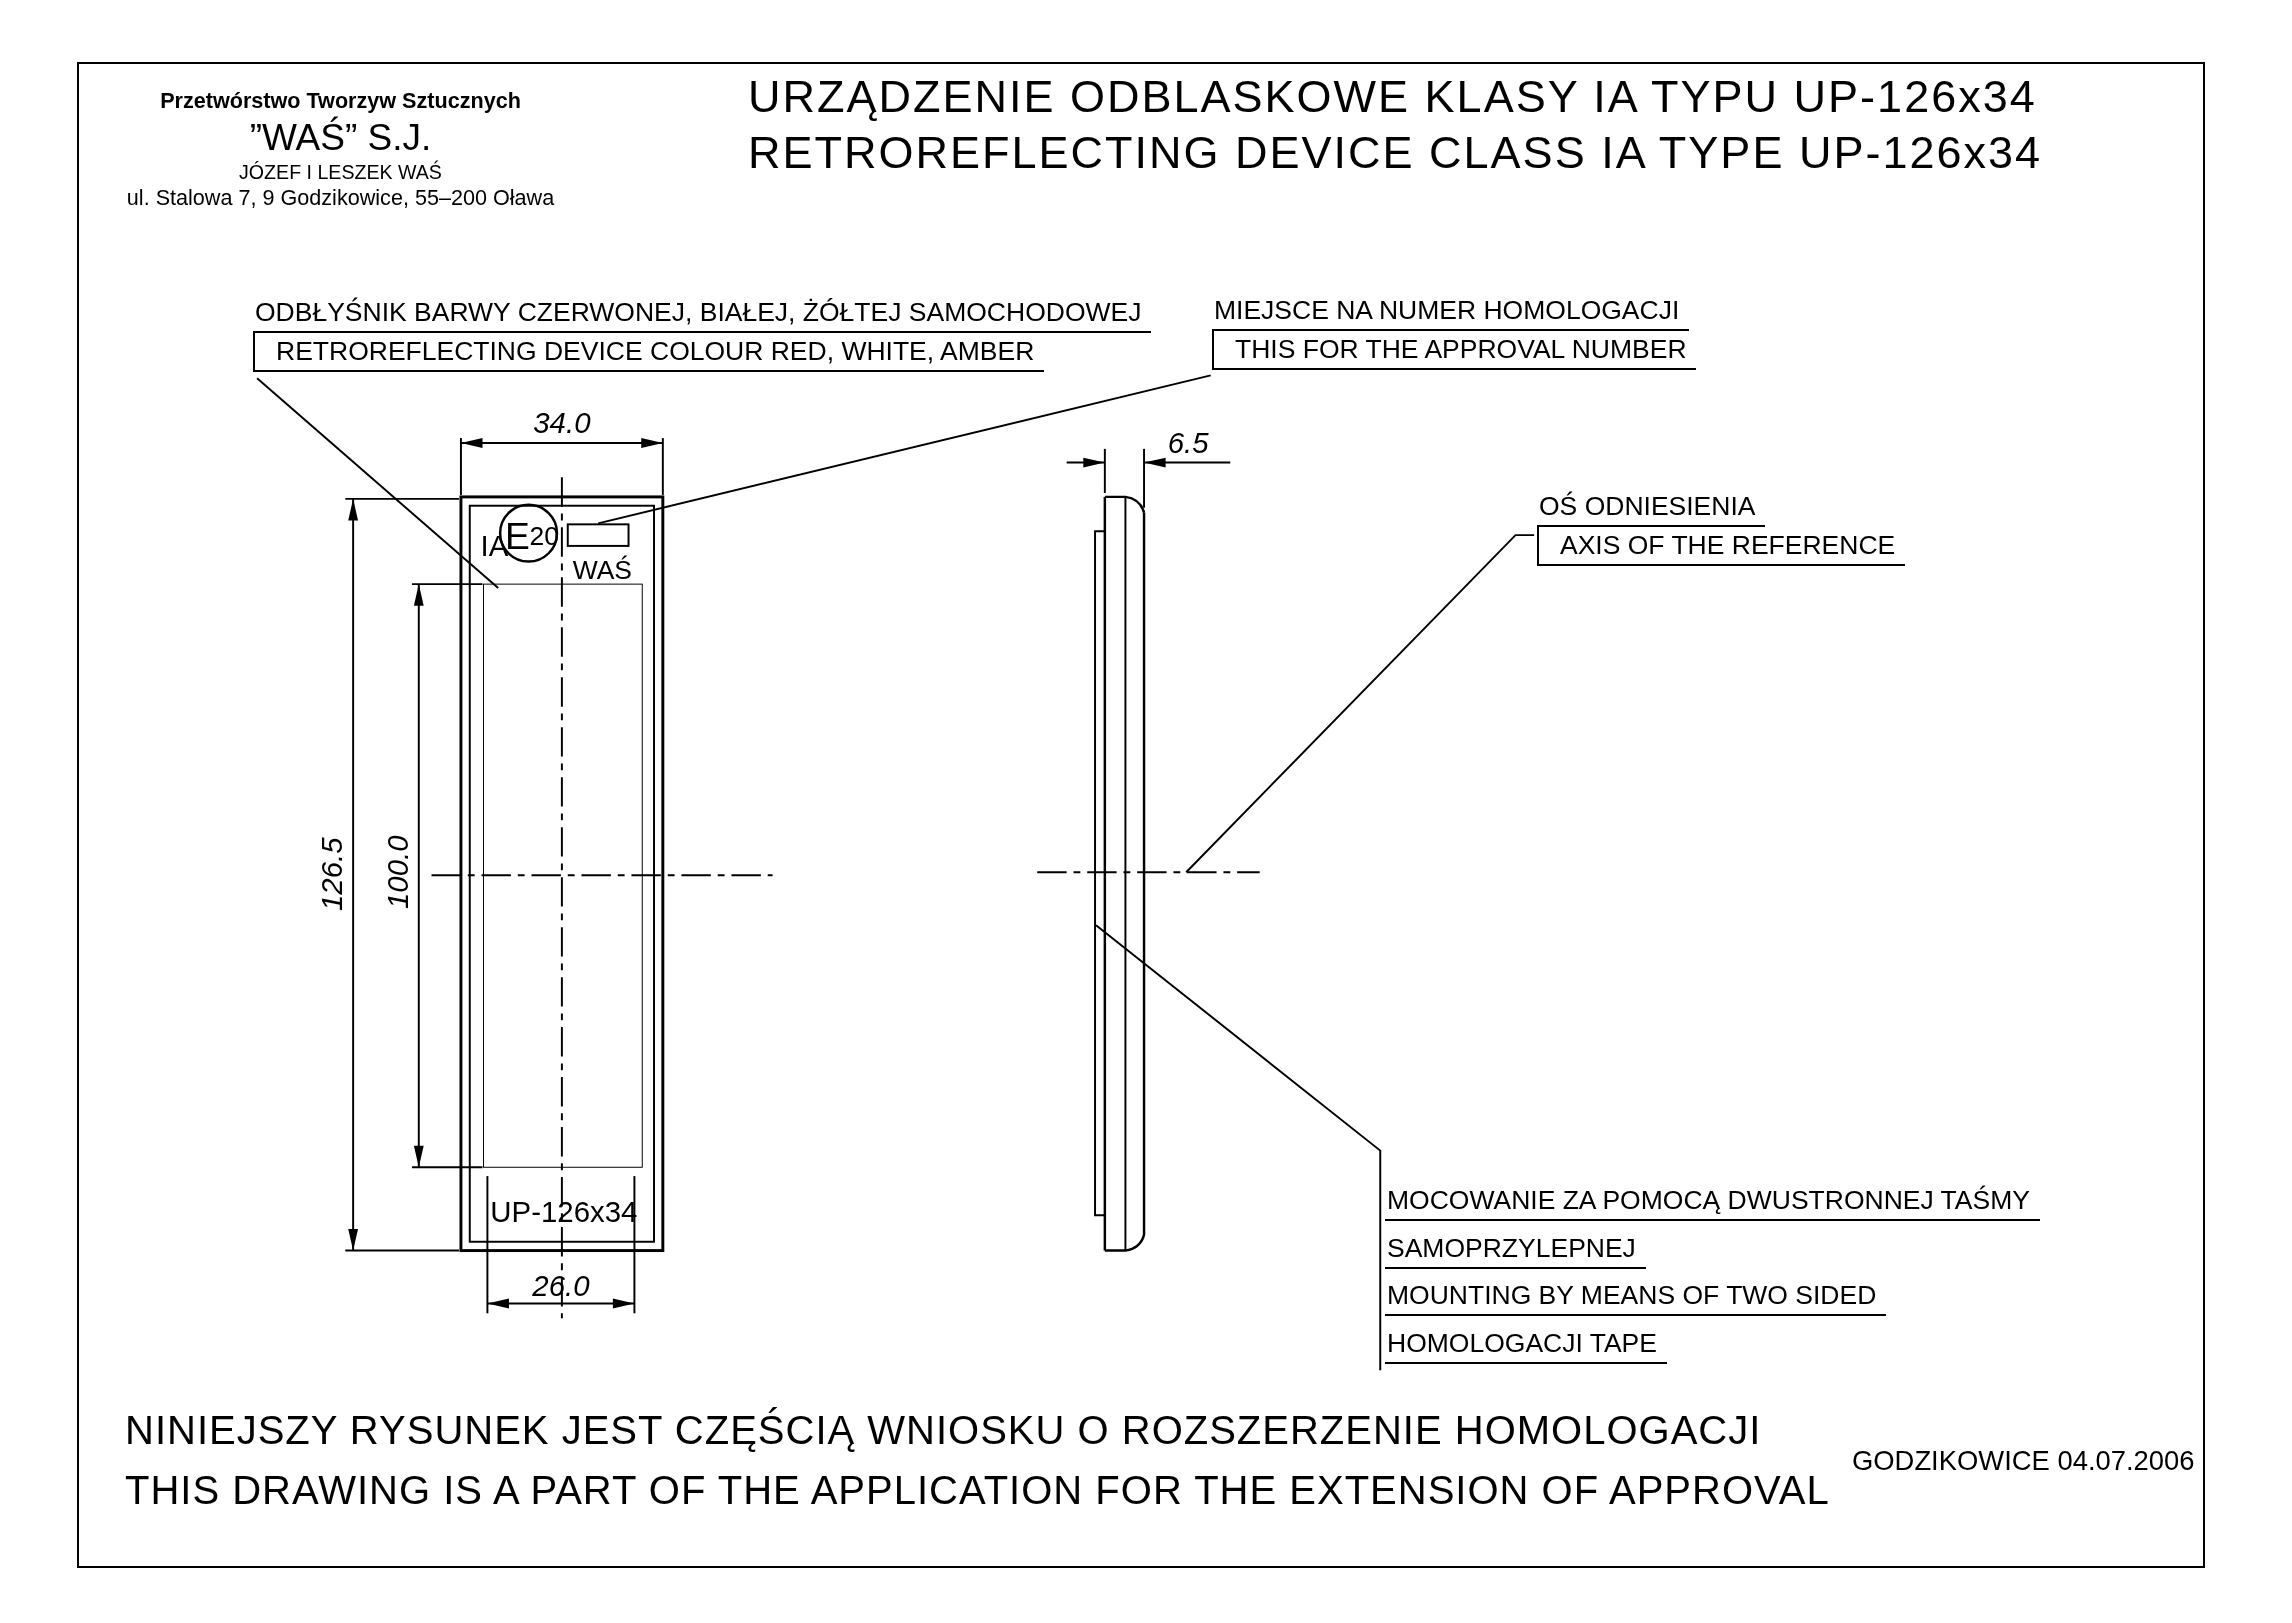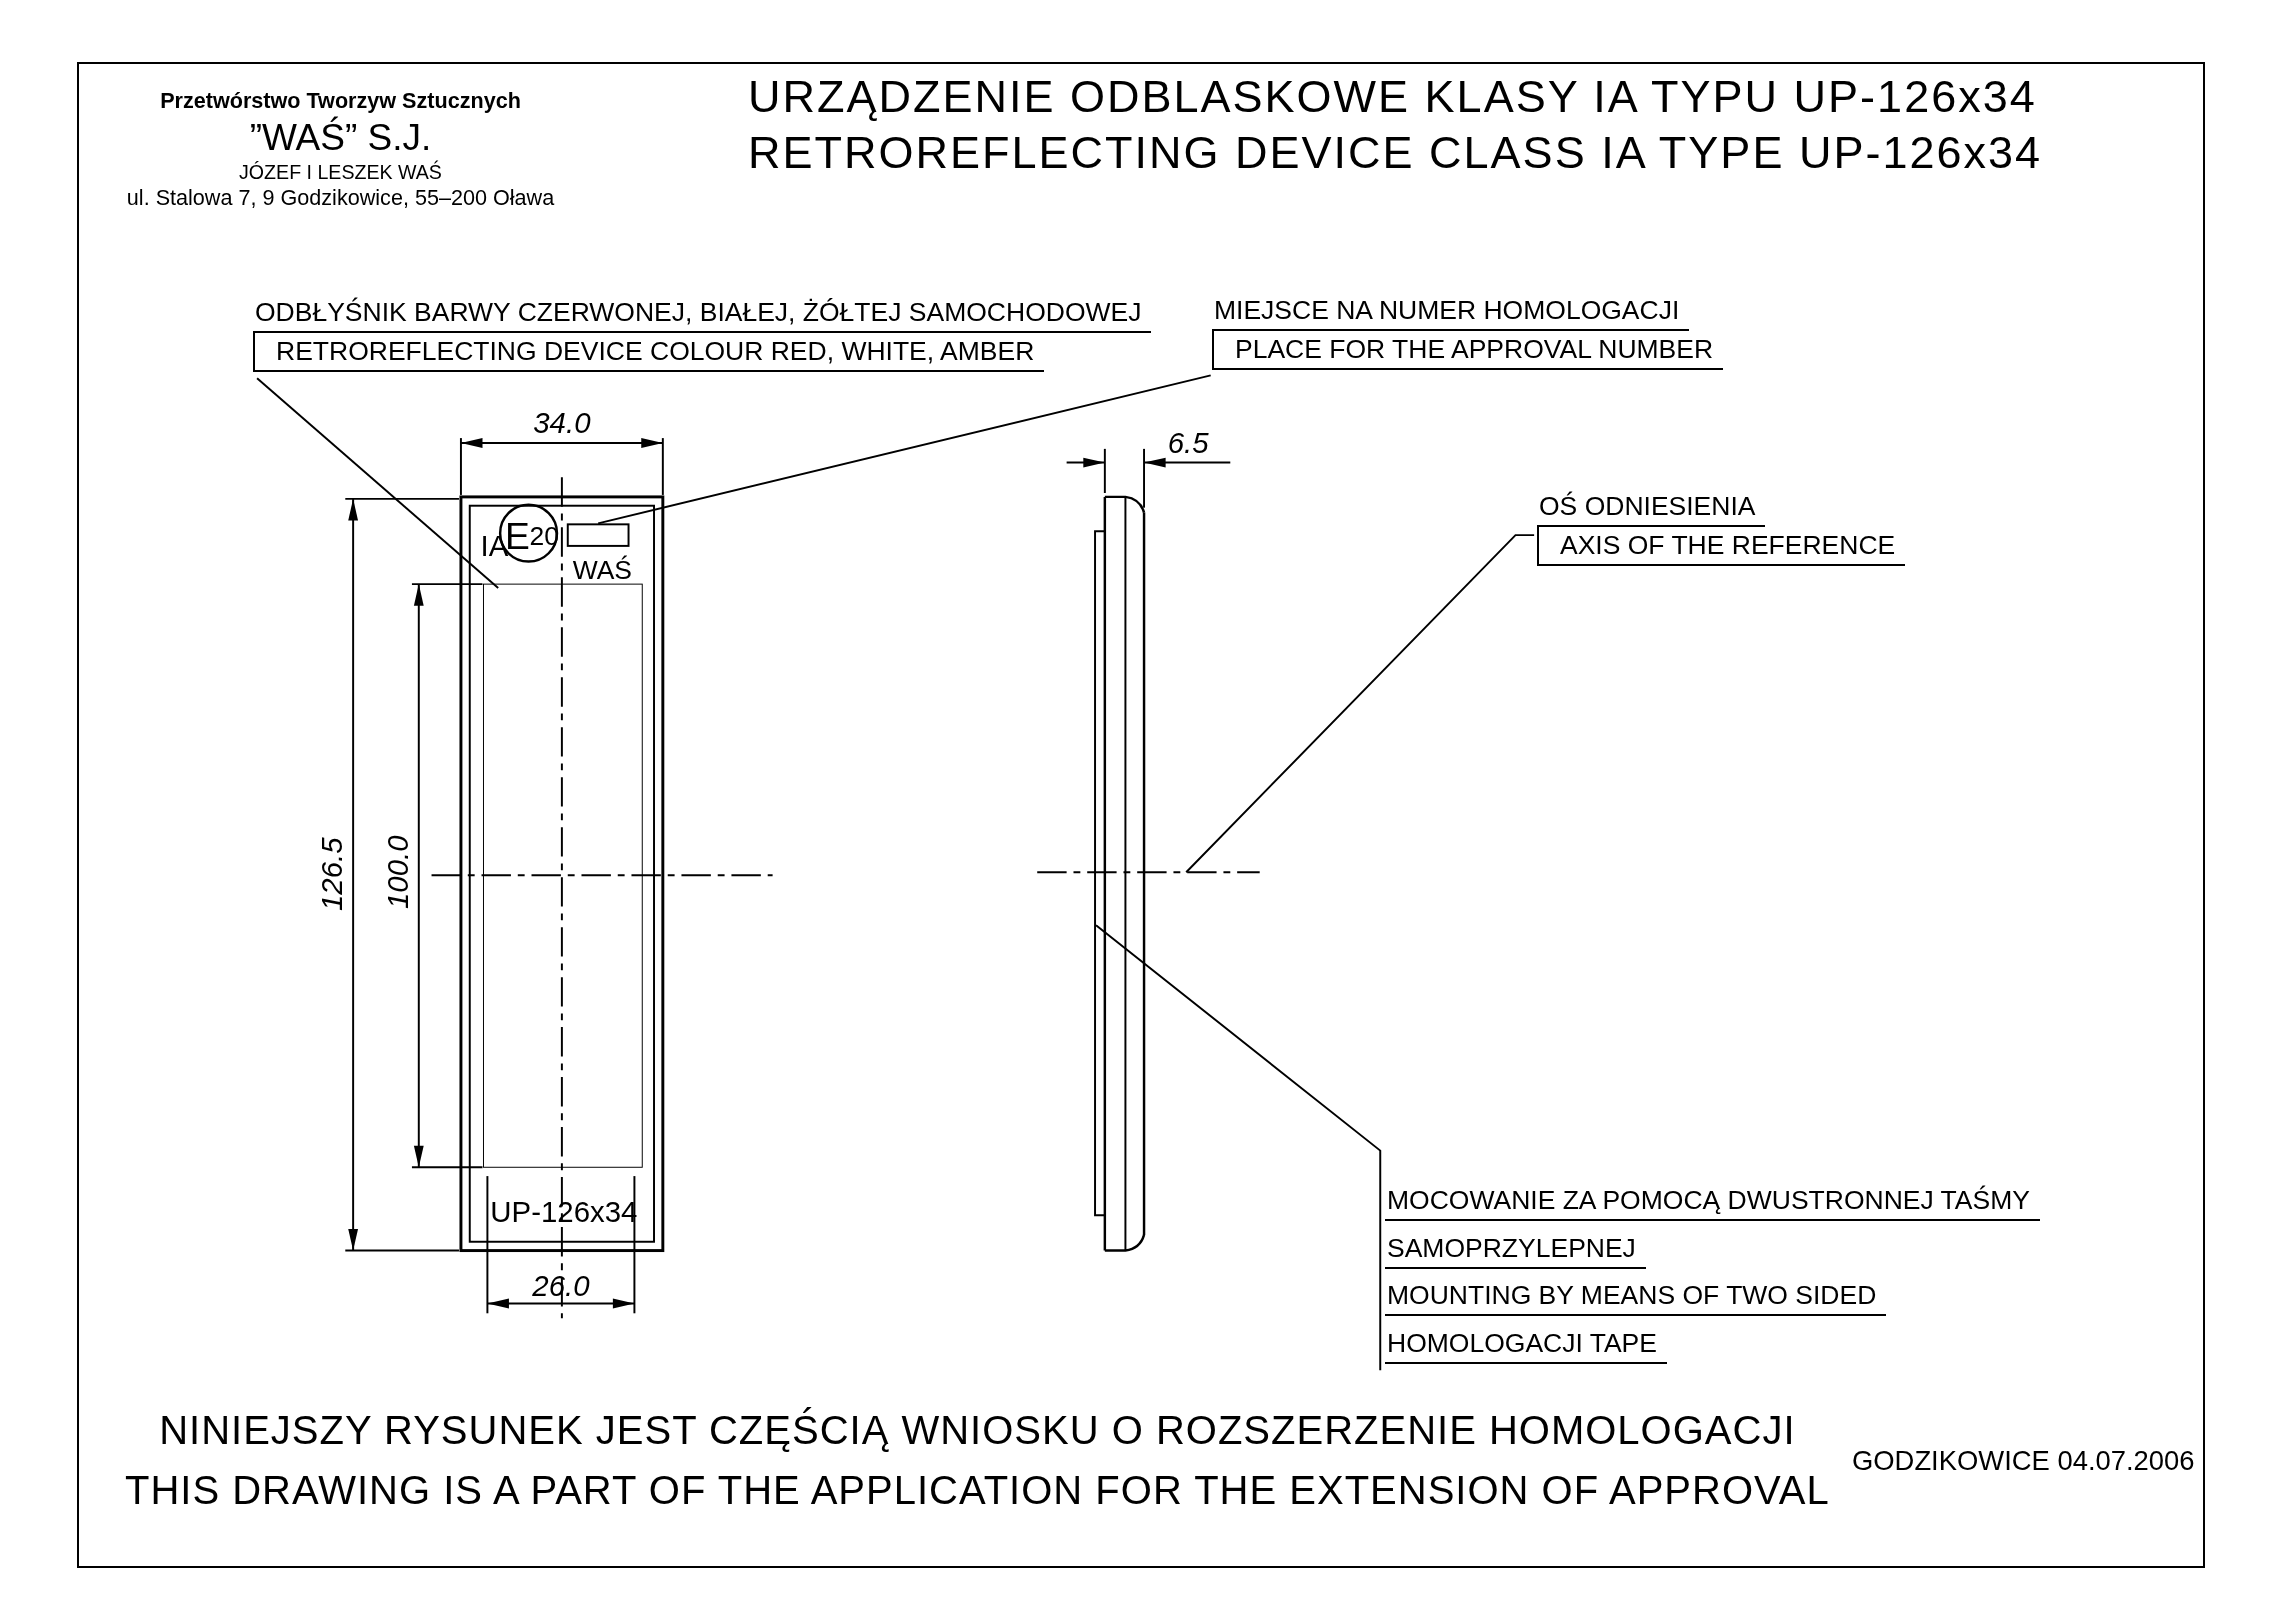--- a/index.html
+++ b/index.html
@@ -25,21 +25,21 @@
   #title div { font-size:45px; line-height:56px; letter-spacing:2px; }
   
   .callout { font-size:26.5px; }
   .callout .lbl-line {
     display:table; border-bottom:2px solid #000;
     padding:2px 9.8px 2.9px 2px; line-height:32px;
   }
   .callout .boxed { border-left:2px solid #000; padding-left:21px; }
   #lbl-mounting .lbl-line { margin-bottom:8.8px; }
   
-  #footer-notes { left:125px; top:1400px;text-align:center; }
+  #footer-notes { left:125px; top:1400px; }
   #footer-notes div { font-size:40px; line-height:60px; letter-spacing:1px; }
   #place-date { left:1852px; top:1445px; width:338px; text-align:right; font-size:27.4px; }
   
   svg { position:absolute; left:0; top:0; }
   svg line, svg path, svg rect, svg circle, svg polyline {
     stroke:#000; fill:none;
   }
   svg polygon { fill:#000; stroke:none; }
   svg text { fill:#000; stroke:none; font-family:"Liberation Sans", sans-serif; }
   .dim-text { font-size:30px; font-style:italic; }
@@ -162,21 +162,21 @@
     </g>
   </svg>
 
   <div class="abs callout" style="left:253px; top:294px;">
     <div class="lbl-line">ODBŁYŚNIK BARWY CZERWONEJ, BIAŁEJ, ŻÓŁTEJ SAMOCHODOWEJ</div>
     <div class="lbl-line boxed">RETROREFLECTING DEVICE COLOUR RED, WHITE, AMBER</div>
   </div>
 
   <div class="abs callout" style="left:1212px; top:292px;">
     <div class="lbl-line">MIEJSCE NA NUMER HOMOLOGACJI</div>
-    <div class="lbl-line boxed">PLACE FOR THE APPROVAL NUMBER</div>
+    <div class="lbl-line boxed">THIS FOR THE APPROVAL NUMBER</div>
   </div>
 
   <div class="abs callout" style="left:1537px; top:488px;">
     <div class="lbl-line">OŚ ODNIESIENIA</div>
     <div class="lbl-line boxed">AXIS OF THE REFERENCE</div>
   </div>
 
   <div id="lbl-mounting" class="abs callout" style="left:1385px; top:1182px;">
     <div class="lbl-line">MOCOWANIE ZA POMOCĄ DWUSTRONNEJ TAŚMY</div>
     <div class="lbl-line">SAMOPRZYLEPNEJ</div>

